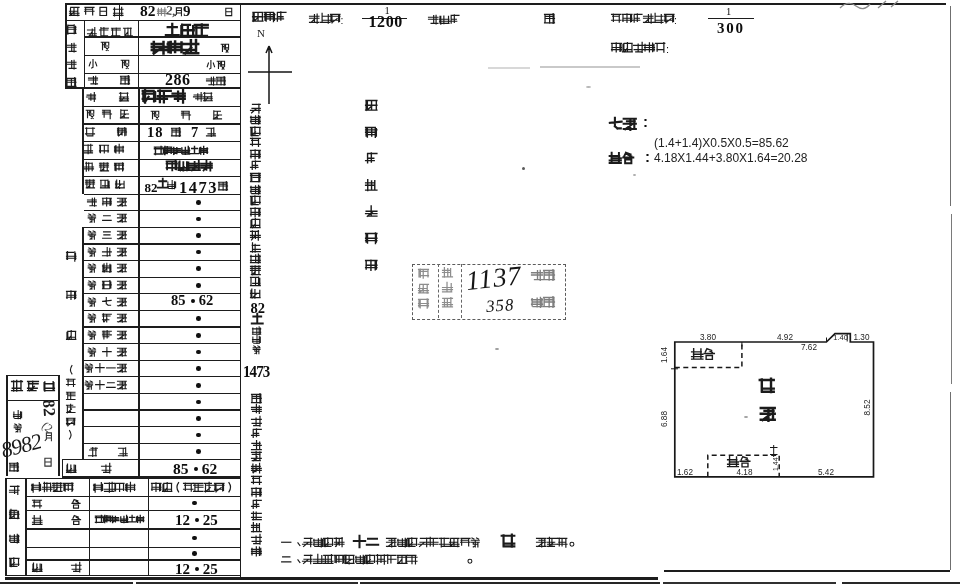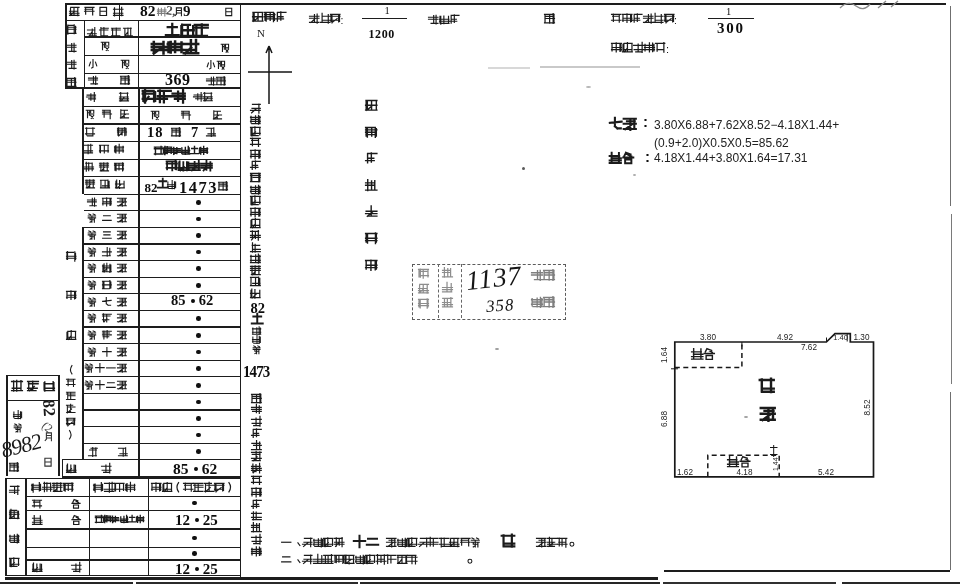--- a/index.html
+++ b/index.html
@@ -174,21 +174,21 @@
       </svg></div>
 
 <div class="a c" style="left:88px;top:75px;width:42px;font-size:10px;display:flex;justify-content:space-between">
       <svg width="10" height="10" viewBox="0 0 16 16" style="display:inline-block;overflow:visible">
         <path d="M0.8 5.0L15.2 5.0M4.7 14.2L15.2 14.2M0.8 8.0L15.2 8.0M8.7 2.3L8.7 13.2M12.3 1.9L12.3 15.2" stroke="rgb(27, 27, 27)" stroke-width="1.8" fill="none" stroke-linecap="square"></path>
       </svg>
       <svg width="10" height="10" viewBox="0 0 16 16" style="display:inline-block;overflow:visible">
         <path d="M1.7 8.0L15.2 8.0M0.8 14.2L15.2 14.2M2.7 5.0L12.9 5.0M0.8 2.0L14.6 2.0M8.2 3.4L8.2 14.6M13.3 0.8L13.3 15.2M1.5 3.5L1.5 13.0M14.5 3.5L14.5 13.0" stroke="rgb(27, 27, 27)" stroke-width="1.8" fill="none" stroke-linecap="square"></path>
       </svg>
     </div>
-<div class="a num" style="left:165px;top:70.5px;font-size:16px;letter-spacing:0.5px">369</div>
+<div class="a num" style="left:165px;top:70.5px;font-size:16px;letter-spacing:0.5px">286</div>
 <div class="a c" style="left:206px;top:75.5px;font-size:9.8px;letter-spacing:3.5px"><svg width="9.8" height="9.8" viewBox="0 0 16 16" style="display:inline-block;overflow:visible">
         <path d="M0.8 5.0L15.2 5.0M4.7 14.2L15.2 14.2M0.8 8.0L15.2 8.0M8.7 2.3L8.7 13.2M12.3 1.9L12.3 15.2" stroke="rgb(27, 27, 27)" stroke-width="1.8" fill="none" stroke-linecap="square"></path>
       </svg><svg width="9.8" height="9.8" viewBox="0 0 16 16" style="display:inline-block;overflow:visible">
         <path d="M1.7 8.0L15.2 8.0M0.8 14.2L15.2 14.2M2.7 5.0L12.9 5.0M0.8 2.0L14.6 2.0M8.2 3.4L8.2 14.6M13.3 0.8L13.3 15.2M1.5 3.5L1.5 13.0M14.5 3.5L14.5 13.0" stroke="rgb(27, 27, 27)" stroke-width="1.8" fill="none" stroke-linecap="square"></path>
       </svg></div>
 
 <div class="a c" style="left:86px;top:91.5px;width:43px;font-size:10px;display:flex;justify-content:space-between">
       <svg width="10" height="10" viewBox="0 0 16 16" style="display:inline-block;overflow:visible">
         <path d="M4.3 11.0L15.2 11.0M0.8 8.0L15.2 8.0M1.7 5.0L15.2 5.0M7.8 2.9L7.8 13.1M13.3 0.7L13.3 15.1" stroke="rgb(27, 27, 27)" stroke-width="1.8" fill="none" stroke-linecap="square"></path>
       </svg>
@@ -824,21 +824,21 @@
 <div class="a c" style="left:309px;top:12.5px;font-size:10.5px;letter-spacing:3.6px"><svg width="10.5" height="10.5" viewBox="0 0 16 16" style="display:inline-block;overflow:visible">
         <path d="M0.8 8.0L15.2 8.0M0.8 5.0L15.2 5.0M0.8 14.2L15.2 14.2M8.3 2.3L8.3 14.4M12.4 1.7L12.4 15.4M9.3 8.5L2.9 14.5" stroke="rgb(27, 27, 27)" stroke-width="1.8" fill="none" stroke-linecap="square"></path>
       </svg><svg width="10.5" height="10.5" viewBox="0 0 16 16" style="display:inline-block;overflow:visible">
         <path d="M0.8 14.2L15.2 14.2M3.3 5.0L15.2 5.0M4.8 11.0L15.2 11.0M12.6 2.5L12.6 15.3M3.2 0.7L3.2 13.4" stroke="rgb(27, 27, 27)" stroke-width="1.8" fill="none" stroke-linecap="square"></path>
       </svg><svg width="10.5" height="10.5" viewBox="0 0 16 16" style="display:inline-block;overflow:visible">
         <path d="M0.8 11.0L13.9 11.0M0.8 2.0L15.2 2.0M0.8 5.0L15.2 5.0M13.2 2.8L13.2 13.6M3.0 2.2L3.0 15.0M1.5 3.5L1.5 13.0M14.5 3.5L14.5 13.0M10.9 8.5L3.3 14.5" stroke="rgb(27, 27, 27)" stroke-width="1.8" fill="none" stroke-linecap="square"></path>
       </svg><span>:</span></div>
 
 <div class="a num" style="left:384.5px;top:4.5px;font-size:10.5px;font-weight:normal">1</div>
 <div class="hl" style="left:361.5px;top:17.9px;width:45.5px;height:1.5px"></div>
-<div class="a num" style="left:368.5px;top:27px;font-size:12px;letter-spacing:0.6px">1200</div>
+<div class="a num" style="left:368.5px;top:13px;font-size:16px;letter-spacing:0.6px">1200</div>
 
 <div class="a c" style="left:428px;top:13.5px;font-size:10.5px;letter-spacing:4.6px"><svg width="10.5" height="10.5" viewBox="0 0 16 16" style="display:inline-block;overflow:visible">
         <path d="M0.8 5.0L15.2 5.0M4.7 14.2L15.2 14.2M0.8 8.0L15.2 8.0M8.7 2.3L8.7 13.2M12.3 1.9L12.3 15.2" stroke="rgb(27, 27, 27)" stroke-width="1.8" fill="none" stroke-linecap="square"></path>
       </svg><svg width="10.5" height="10.5" viewBox="0 0 16 16" style="display:inline-block;overflow:visible">
         <path d="M0.8 8.0L15.2 8.0M0.8 11.0L15.2 11.0M1.7 14.2L15.2 14.2M2.7 3.4L2.7 15.5M7.4 3.3L7.4 14.6M1.5 3.5L1.5 13.0M14.5 3.5L14.5 13.0" stroke="rgb(27, 27, 27)" stroke-width="1.8" fill="none" stroke-linecap="square"></path>
       </svg><svg width="10.5" height="10.5" viewBox="0 0 16 16" style="display:inline-block;overflow:visible">
         <path d="M3.5 2.0L15.2 2.0M5.0 8.0L11.2 8.0M0.8 11.0L11.8 11.0M8.1 1.1L8.1 12.7M3.3 2.2L3.3 13.9" stroke="rgb(27, 27, 27)" stroke-width="1.8" fill="none" stroke-linecap="square"></path>
       </svg></div>
 
 <div class="a c" style="left:544px;top:13px;font-size:11px"><svg width="11" height="11" viewBox="0 0 16 16" style="display:inline-block;overflow:visible">
@@ -957,29 +957,28 @@
 
 <div class="a hw" style="left:466px;top:263px;font-size:27px;font-style:italic;color:#161616;transform:rotate(-6deg);letter-spacing:1px">1137</div>
 <div class="a hw" style="left:486px;top:296px;font-size:17px;font-style:italic;color:#161616;transform:rotate(-4deg);letter-spacing:1px">358</div>
 
 <div class="a c" style="left:609px;top:117px;font-size:13.5px;font-weight:bold;letter-spacing:2px"><svg width="13.5" height="13.5" viewBox="0 0 16 16" style="display:inline-block;overflow:visible">
         <path d="M1.0 7.0L15.0 5.5M7.0 1.0L7.0 11.0M7.0 11.0L10.0 13.5M10.0 13.5L14.0 13.5" stroke="rgb(27, 27, 27)" stroke-width="2.5" fill="none" stroke-linecap="square"></path>
       </svg><svg width="13.5" height="13.5" viewBox="0 0 16 16" style="display:inline-block;overflow:visible">
         <path d="M0.8 8.0L15.2 8.0M4.7 5.0L13.9 5.0M0.8 2.0L15.2 2.0M0.8 14.2L15.2 14.2M13.4 3.4L13.4 13.1M8.7 3.1L8.7 15.2M10.9 8.5L2.7 14.5" stroke="rgb(27, 27, 27)" stroke-width="2.5" fill="none" stroke-linecap="square"></path>
       </svg></div>
 <div class="a" style="left:643px;top:113px;font-size:15px;font-weight:bold;color:#111">:</div>
-<div class="a" style="left:654px;top:117.5px;font-size:12px;color:#222">3.80X6.88+7.62X8.52−4.18X1.44+</div>
-<div class="a" style="left:654px;top:135.5px;font-size:12px;color:#222">(0.9+2.0)X0.5X0.5=85.62</div>
+<div class="a" style="left:654px;top:135.5px;font-size:12px;color:#222">(1.4+1.4)X0.5X0.5=85.62</div>
 <div class="a c" style="left:609px;top:151.5px;font-size:12.5px;font-weight:bold;letter-spacing:3px"><svg width="12.5" height="12.5" viewBox="0 0 16 16" style="display:inline-block;overflow:visible">
         <path d="M0.8 14.2L15.2 14.2M3.2 8.0L15.2 8.0M0.8 5.0L13.1 5.0M0.8 11.0L15.2 11.0M3.4 0.8L3.4 13.2M12.7 1.3L12.7 13.2" stroke="rgb(27, 27, 27)" stroke-width="2.5" fill="none" stroke-linecap="square"></path>
       </svg><svg width="12.5" height="12.5" viewBox="0 0 16 16" style="display:inline-block;overflow:visible">
         <path d="M5.0 1.0L3.0 5.0M5.0 1.0L11.0 3.0M8.0 3.5L12.0 5.5M1.5 7.0L14.5 7.0M4.0 9.5L12.0 9.5M4.0 9.5L4.0 14.5M12.0 9.5L12.0 14.5M4.0 14.5L12.0 14.5" stroke="rgb(27, 27, 27)" stroke-width="2.5" fill="none" stroke-linecap="square"></path>
       </svg></div>
 <div class="a" style="left:645px;top:148px;font-size:15px;font-weight:bold;color:#111">:</div>
-<div class="a" style="left:654px;top:151px;font-size:12px;color:#222">4.18X1.44+3.80X1.64=17.31</div>
+<div class="a" style="left:654px;top:151px;font-size:12px;color:#222">4.18X1.44+3.80X1.64=20.28</div>
 
 <div class="a c" style="left:281px;top:536.5px;font-size:10.5px;letter-spacing:1.6px"><svg width="10.5" height="10.5" viewBox="0 0 16 16" style="display:inline-block;overflow:visible">
         <path d="M1.0 8.0L15.0 8.0" stroke="rgb(27, 27, 27)" stroke-width="1.8" fill="none" stroke-linecap="square"></path>
       </svg><svg width="10.5" height="10.5" viewBox="0 0 16 16" style="display:inline-block;overflow:visible">
         <path d="M9 9 L12 13" stroke="rgb(27, 27, 27)" stroke-width="1.8" fill="none" stroke-linecap="square"></path>
       </svg><svg width="10.5" height="10.5" viewBox="0 0 16 16" style="display:inline-block;overflow:visible">
         <path d="M3.0 8.0L15.2 8.0M3.7 2.0L15.2 2.0M0.8 11.0L15.2 11.0M13.2 1.7L13.2 14.9M9.2 8.5L2.4 14.5" stroke="rgb(27, 27, 27)" stroke-width="1.8" fill="none" stroke-linecap="square"></path>
       </svg><svg width="10.5" height="10.5" viewBox="0 0 16 16" style="display:inline-block;overflow:visible">
         <path d="M3.2 8.0L11.4 8.0M0.8 11.0L15.2 11.0M0.8 5.0L15.2 5.0M2.7 14.2L14.9 14.2M12.6 1.9L12.6 15.1M8.2 2.8L8.2 14.3M1.5 3.5L1.5 13.0M14.5 3.5L14.5 13.0" stroke="rgb(27, 27, 27)" stroke-width="1.8" fill="none" stroke-linecap="square"></path>
       </svg><svg width="10.5" height="10.5" viewBox="0 0 16 16" style="display:inline-block;overflow:visible">

